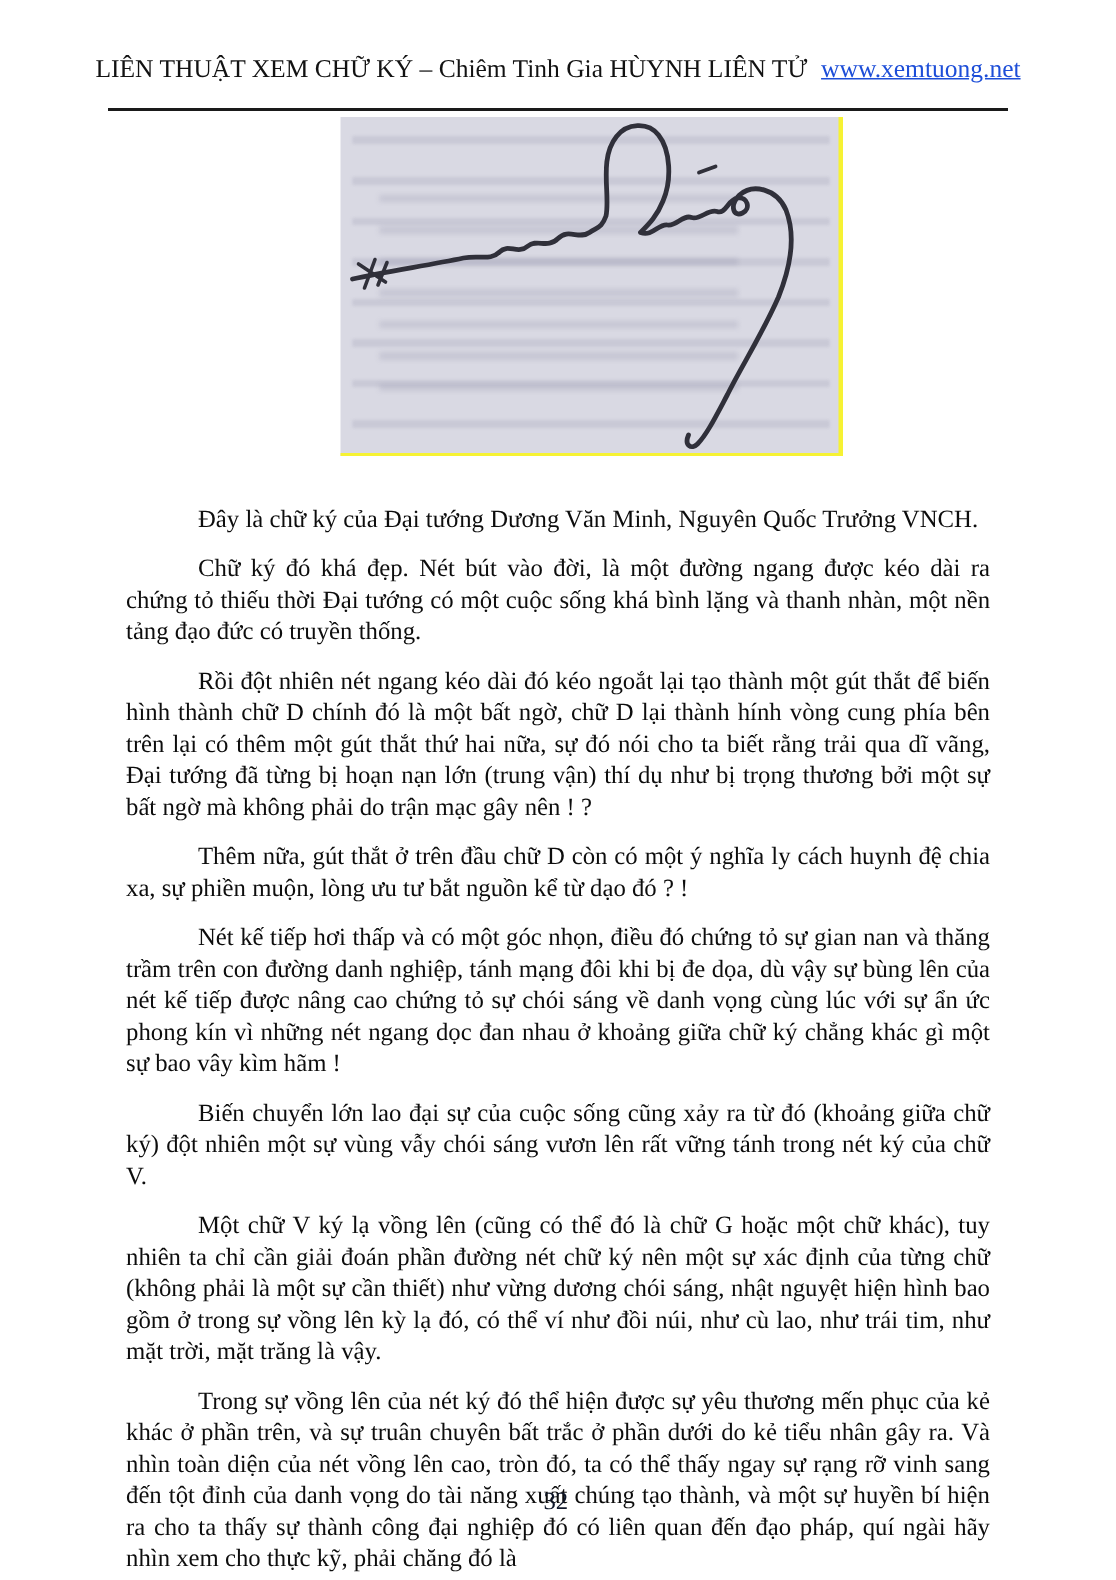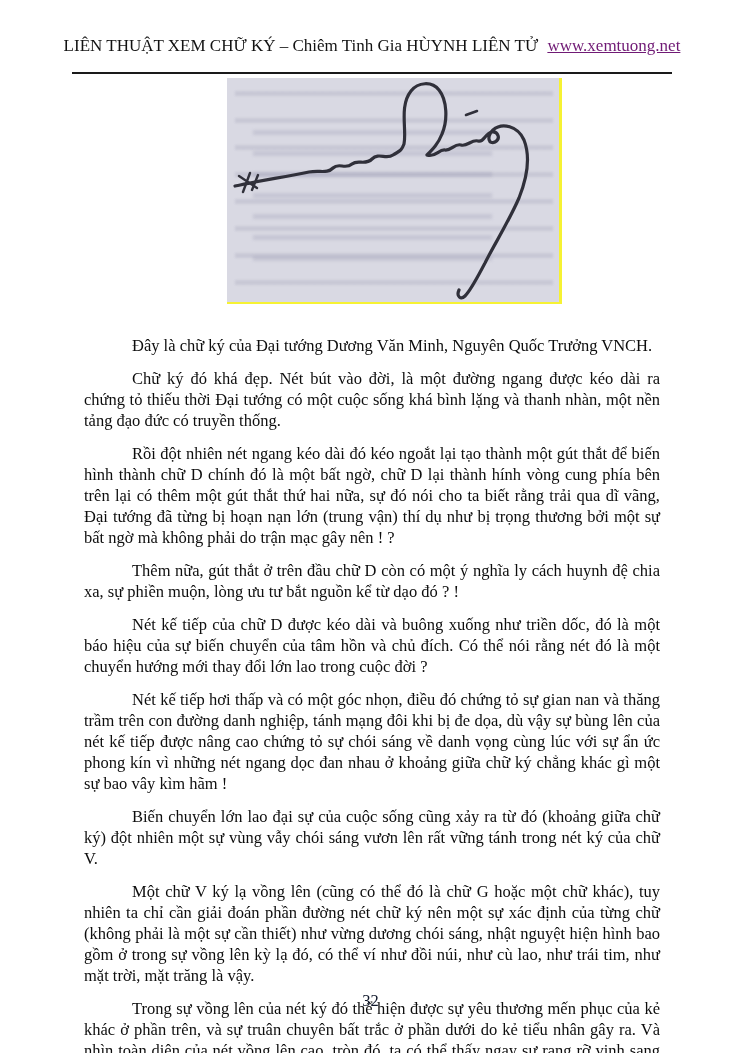--- a/index.html
+++ b/index.html
@@ -18,21 +18,21 @@
     position: absolute;
     top: 36px;
     left: 0;
     width: 100%;
     text-align: center;
     font-size: 17px;
     white-space: nowrap;
     color: #121212;
   }
   .header a {
-    color: #701a75;
+    color: #1d4ed8;
     text-decoration: underline;
     margin-left: 5px;
     cursor: pointer;
   }
   .header-rule {
     position: absolute;
     top: 72px;
     left: 72px;
     width: 600px;
     height: 0;
@@ -145,21 +145,20 @@
 
       <path stroke-width="2.6" d="M239,37 L250,33"></path>
     </svg>
   </figure>
 
   <main class="body-text">
     <p>Đây là chữ ký của Đại tướng Dương Văn Minh, Nguyên Quốc Trưởng VNCH.</p>
     <p>Chữ ký đó khá đẹp. Nét bút vào đời, là một đường ngang được kéo dài ra chứng tỏ thiếu thời Đại tướng có một cuộc sống khá bình lặng và thanh nhàn, một nền tảng đạo đức có truyền thống.</p>
     <p>Rồi đột nhiên nét ngang kéo dài đó kéo ngoắt lại tạo thành một gút thắt để biến hình thành chữ D chính đó là một bất ngờ, chữ D lại thành hính vòng cung phía bên trên lại có thêm một gút thắt thứ hai nữa, sự đó nói cho ta biết rằng trải qua dĩ vãng, Đại tướng đã từng bị hoạn nạn lớn (trung vận) thí dụ như bị trọng thương bởi một sự bất ngờ mà không phải do trận mạc gây nên ! ?</p>
     <p>Thêm nữa, gút thắt ở trên đầu chữ D còn có một ý nghĩa ly cách huynh đệ chia xa, sự phiền muộn, lòng ưu tư bắt nguồn kể từ dạo đó ? !</p>
-    <p>Nét kế tiếp của chữ D được kéo dài và buông xuống như triền dốc, đó là một báo hiệu của sự biến chuyển của tâm hồn và chủ đích. Có thể nói rằng nét đó là một chuyển hướng mới thay đổi lớn lao trong cuộc đời ?</p>
     <p>Nét kế tiếp hơi thấp và có một góc nhọn, điều đó chứng tỏ sự gian nan và thăng trầm trên con đường danh nghiệp, tánh mạng đôi khi bị đe dọa, dù vậy sự bùng lên của nét kế tiếp được nâng cao chứng tỏ sự chói sáng về danh vọng cùng lúc với sự ẩn ức phong kín vì những nét ngang dọc đan nhau ở khoảng giữa chữ ký chẳng khác gì một sự bao vây kìm hãm !</p>
     <p>Biến chuyển lớn lao đại sự của cuộc sống cũng xảy ra từ đó (khoảng giữa chữ ký) đột nhiên một sự vùng vẫy chói sáng vươn lên rất vững tánh trong nét ký của chữ V.</p>
     <p>Một chữ V ký lạ vồng lên (cũng có thể đó là chữ G hoặc một chữ khác), tuy nhiên ta chỉ cần giải đoán phần đường nét chữ ký nên một sự xác định của từng chữ (không phải là một sự cần thiết) như vừng dương chói sáng, nhật nguyệt hiện hình bao gồm ở trong sự vồng lên kỳ lạ đó, có thể ví như đồi núi, như cù lao, như trái tim, như mặt trời, mặt trăng là vậy.</p>
     <p>Trong sự vồng lên của nét ký đó thể hiện được sự yêu thương mến phục của kẻ khác ở phần trên, và sự truân chuyên bất trắc ở phần dưới do kẻ tiểu nhân gây ra. Và nhìn toàn diện của nét vồng lên cao, tròn đó, ta có thể thấy ngay sự rạng rỡ vinh sang đến tột đỉnh của danh vọng do tài năng xuất chúng tạo thành, và một sự huyền bí hiện ra cho ta thấy sự thành công đại nghiệp đó có liên quan đến đạo pháp, quí ngài hãy nhìn xem cho thực kỹ, phải chăng đó là</p>
   </main>
 
   <div class="page-number">32</div>
 
 </div>
 

